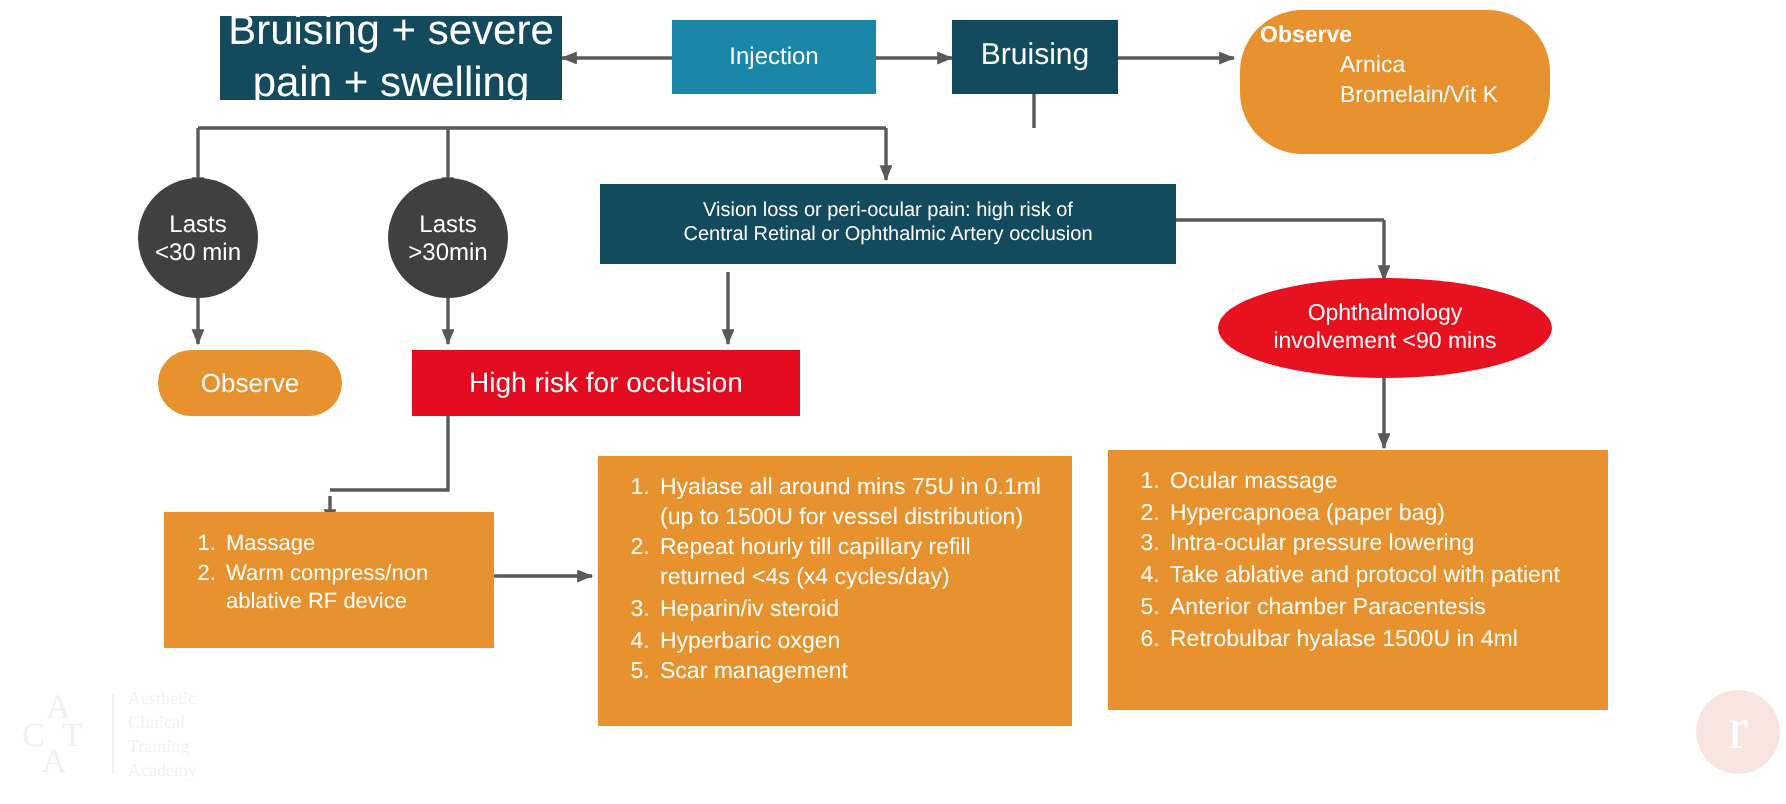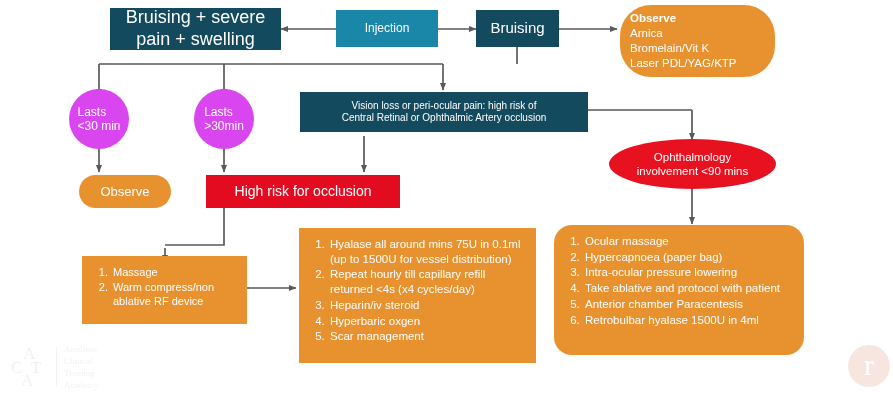--- a/index.html
+++ b/index.html
@@ -33,23 +33,24 @@
     text-align: center;
     line-height: 1.22;
   }
   .box.navy   { background: #134a5e; }
   .box.teal   { background: #1b87a8; }
   .box.orange { background: #e8922f; border-radius: 31px; }
   .box.red    { background: #e30b20; }
 
   .circle {
     border-radius: 50%;
-    background: #d946ef;
-    align-items: center;
-    justify-content: center;
+    background: #404040;
+    align-items: center;
+    justify-content: center;
+    text-align: center;
     line-height: 1.2;
   }
   .ellipse {
     border-radius: 50%;
     background: #e8111f;
     align-items: center;
     justify-content: center;
     text-align: center;
     line-height: 1.25;
   }
@@ -66,21 +67,21 @@
   .listbox ol li {
     line-height: 1.28;
     margin-bottom: 1px;
     padding-left: 2px;
   }
   .obs-title {
     font-weight: bold;
     display: block;
     margin-bottom: 1px;
   }
-  .obs-body { display: block; line-height: 1.3; }
+  .obs-body { display: block; line-height: 1.3; margin-left: 40px; }
 
   
   .wm-acta {
     position: absolute;
     left: 8px; top: 338px;
     width: 108px; height: 58px;
     opacity: 0.5;
     display: flex;
     align-items: center;
   }
@@ -172,21 +173,21 @@
       <path d="M692,110 L692,140"></path>
     </g>
     <g fill="none" stroke="#595959" stroke-width="1.7">
 
       <path d="M224,206 L224,245 L165,245"></path>
 
       <path d="M588,110 L692,110"></path>
     </g>
   </svg>
 
-  <div class="node box navy" style="left:110px; top:8px; width:171px; height:42px; font-size:18px;">
+  <div class="node box navy" style="left:110px; top:8px; width:171px; height:42px; font-size:21px;">
     <div>
       <span>Bruising + severe</span><br>
       <span>pain + swelling</span>
     </div>
   </div>
 
   <div class="node box teal" style="left:336px; top:10px; width:102px; height:37px; font-size:12px;">
     <span>Injection</span>
   </div>
 
@@ -194,21 +195,20 @@
     <span>Bruising</span>
   </div>
 
   <div class="node box orange" style="left:620px; top:5px; width:155px; height:72px; font-size:11.5px;
               align-items:flex-start; justify-content:flex-start; text-align:left;
               padding:6px 8px 6px 10px;">
     <div>
       <span class="obs-title">Observe</span>
       <span class="obs-body">Arnica</span>
       <span class="obs-body">Bromelain/Vit K</span>
-      <span class="obs-body">Laser PDL/YAG/KTP</span>
     </div>
   </div>
 
   <div class="node circle" style="left:69px; top:89px; width:60px; height:60px; font-size:12px;">
     <div>
       <span>Lasts</span><br>
       <span>&lt;30 min</span>
     </div>
   </div>
 
@@ -251,21 +251,21 @@
   <div class="node listbox" style="left:299px; top:228px; width:237px; height:135px; font-size:11.5px;">
     <ol>
       <li>Hyalase all around mins 75U in 0.1ml (up to 1500U for vessel distribution)</li>
       <li>Repeat hourly till capillary refill returned &lt;4s (x4 cycles/day)</li>
       <li>Heparin/iv steroid</li>
       <li>Hyperbaric oxgen</li>
       <li>Scar management</li>
     </ol>
   </div>
 
-  <div class="node listbox" style="left:554px; top:225px; width:250px; height:130px; font-size:11.5px;border-radius:18px;">
+  <div class="node listbox" style="left:554px; top:225px; width:250px; height:130px; font-size:11.5px;">
     <ol>
       <li>Ocular massage</li>
       <li>Hypercapnoea (paper bag)</li>
       <li>Intra-ocular pressure lowering</li>
       <li>Take ablative and protocol with patient</li>
       <li>Anterior chamber Paracentesis</li>
       <li>Retrobulbar hyalase 1500U in 4ml</li>
     </ol>
   </div>
 

